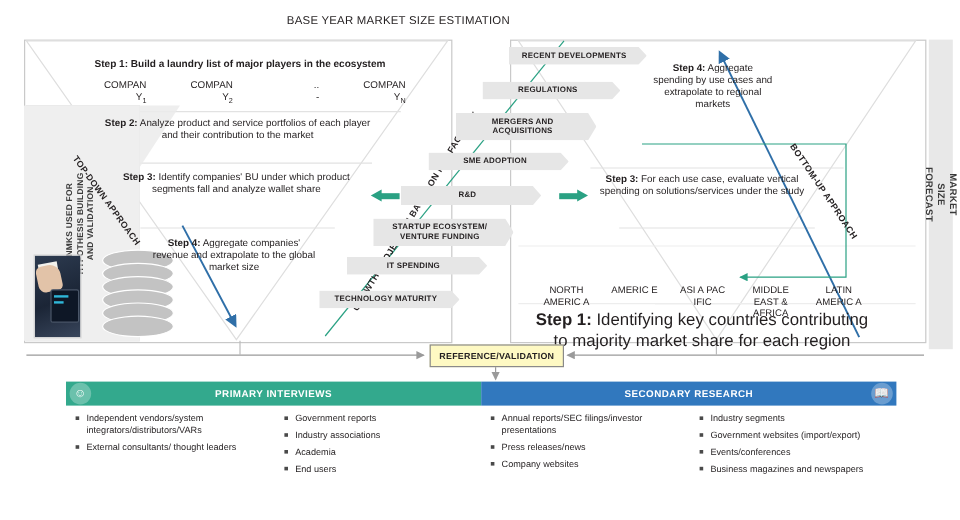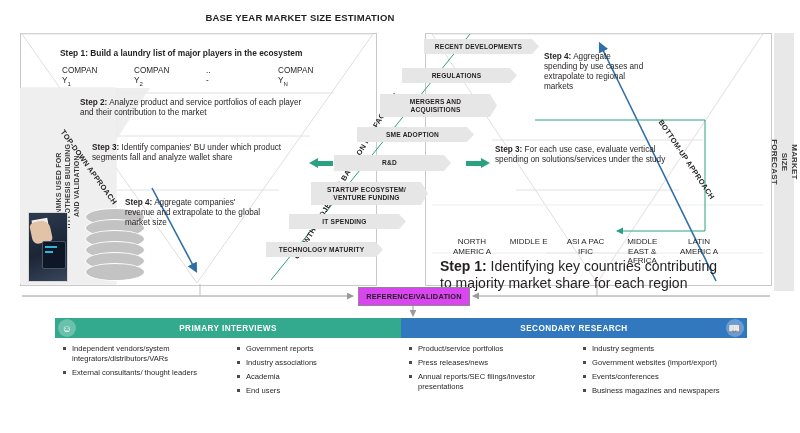--- a/index.html
+++ b/index.html
@@ -12,22 +12,23 @@
     position:relative;
   }
   .stage{position:absolute;left:0;top:0;width:800px;height:433px;}
 
   
   .abs{position:absolute;}
 
   
   #title{
     left:0;top:12px;width:600px;text-align:center;
-    font-size:9.5px;font-weight:bold;letter-spacing:.2px;
+    font-size:9.5px;font-weight:normal;letter-spacing:.2px;
     color:#231f20;
+    padding-left:32px;
   }
 
   
   .frame{border:1px solid #c9c9c9;}
 
   
   .sidebar{
     background:#e8e8e8;
     display:flex;align-items:center;justify-content:center;
   }
@@ -41,29 +42,29 @@
   #left-sidebar span{transform:rotate(-90deg);width:180px;}
   #right-sidebar{left:774px;top:33px;width:20px;height:258px;}
   #right-sidebar span{transform:rotate(90deg);width:250px;font-size:8px;}
 
   
   #td-box{left:20px;top:33px;width:355px;height:251px;}
   #bu-box{left:425px;top:33px;width:345px;height:251px;}
 
   
   .step{
-    position:absolute;line-height:1.22;color:#231f20;
+    position:absolute;text-align:center;line-height:1.22;color:#231f20;
   }
   .step b{font-weight:bold;}
 
   
   #td-s1{left:60px;top:48px;width:280px;font-size:8.4px;font-weight:bold;}
   .company-row{position:absolute;left:62px;top:66px;width:276px;
       display:flex;justify-content:space-between;font-size:8.2px;}
-  .company{width:60px;text-align:left;line-height:1.25;}
+  .company{width:60px;text-align:right;line-height:1.25;}
   .company sub{font-size:6px;}
   #td-s2{left:80px;top:98px;width:236px;font-size:8.2px;}
   #td-s3{left:92px;top:143px;width:210px;font-size:8.2px;}
   #td-s4{left:125px;top:198px;width:140px;font-size:8.2px;}
 
   
   #bu-s4{left:544px;top:52px;width:100px;font-size:8.2px;}
   #bu-s3{left:495px;top:145px;width:180px;font-size:8.2px;}
   #bu-s2{left:470px;top:196px;width:230px;font-size:8.2px;}
   .region-row{position:absolute;left:448px;top:210px;width:275px;
@@ -112,21 +113,21 @@
   #photo .paper{position:absolute;left:4px;top:6px;width:16px;height:19px;
      background:#f2f1ec;transform:rotate(-10deg);}
   #photo .paper i{position:absolute;left:2px;width:11px;height:1.5px;background:#d6b43f;display:block;}
   #photo .dev{position:absolute;left:13px;top:28px;width:22px;height:26px;
      background:#0e1726;border:1px solid #4a5668;border-radius:2px;}
   #photo .dev b{position:absolute;left:2px;top:3px;width:12px;height:1.5px;background:#2fb6d8;display:block;}
 
   
   #refbox{
     position:absolute;left:358px;top:287px;width:110px;height:17px;
-    background:#d946ef;border:1px solid #8a8a8a;
+    background:#fef9c3;border:1px solid #8a8a8a;
     display:flex;align-items:center;justify-content:center;
     font-size:7.4px;font-weight:bold;letter-spacing:.2px;z-index:6;
   }
 
   
   #bottom{position:absolute;left:55px;top:318px;width:692px;height:110px;}
   .panel-head{
     position:absolute;top:0;height:20px;
     display:flex;align-items:center;justify-content:center;
     color:#fff;font-size:8.2px;font-weight:bold;letter-spacing:.4px;
@@ -276,21 +277,21 @@
   </div>
 
   <div class="step" id="bu-s4">
     <b>Step 4:</b><span> Aggregate spending by use cases and extrapolate to regional markets</span>
   </div>
   <div class="step" id="bu-s3">
     <b>Step 3:</b><span> For each use case, evaluate vertical spending on solutions/services under the study</span>
   </div>
   <div class="region-row">
     <div class="region">NORTH AMERIC A</div>
-    <div class="region">MIDDLE E</div>
+    <div class="region">AMERIC E</div>
     <div class="region">ASI A PAC IFIC</div>
     <div class="region">MIDDLE EAST &amp; AFRICA</div>
     <div class="region">LATIN AMERIC A</div>
   </div>
   <div class="step" id="bu-s1">
     <b>Step 1:</b><span> Identifying key countries contributing to majority market share for each region</span>
   </div>
 
   <div class="chip" style="left:424px;top:39px;width:97px;height:15px;">RECENT DEVELOPMENTS</div>
   <div class="chip" style="left:402px;top:68px;width:97px;height:15px;">REGULATIONS</div>
@@ -338,23 +339,23 @@
           <li>Industry associations</li>
           <li>Academia</li>
           <li>End users</li>
         </ul>
       </div>
     </div>
 
     <div class="cols" id="secondary-cols">
       <div class="col">
         <ul class="bul">
-          <li>Product/service portfolios</li>
+          <li>Annual reports/SEC filings/investor presentations</li>
           <li>Press releases/news</li>
-          <li>Annual reports/SEC filings/investor presentations</li>
+          <li>Company websites</li>
         </ul>
       </div>
       <div class="col">
         <ul class="bul">
           <li>Industry segments</li>
           <li>Government websites (import/export)</li>
           <li>Events/conferences</li>
           <li>Business magazines and newspapers</li>
         </ul>
       </div>

